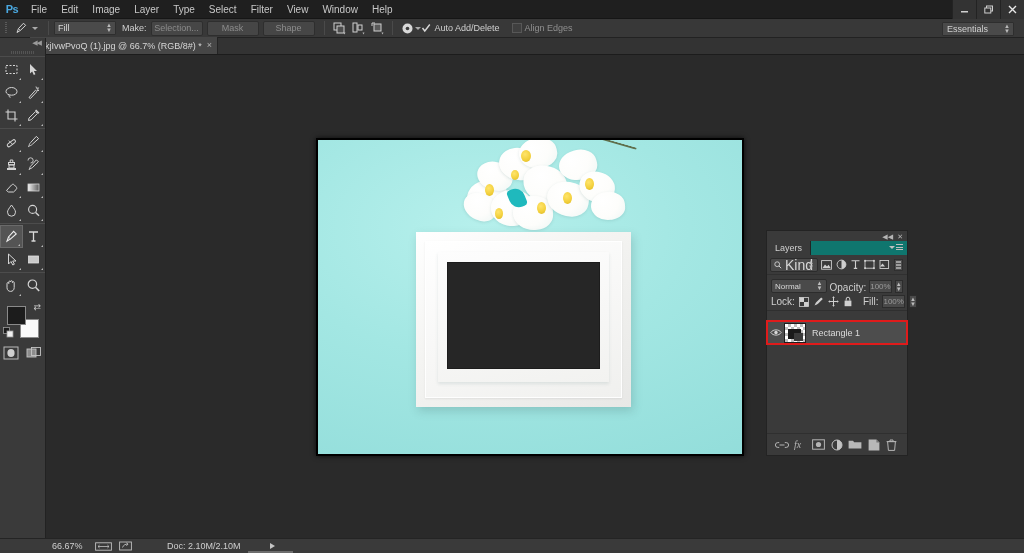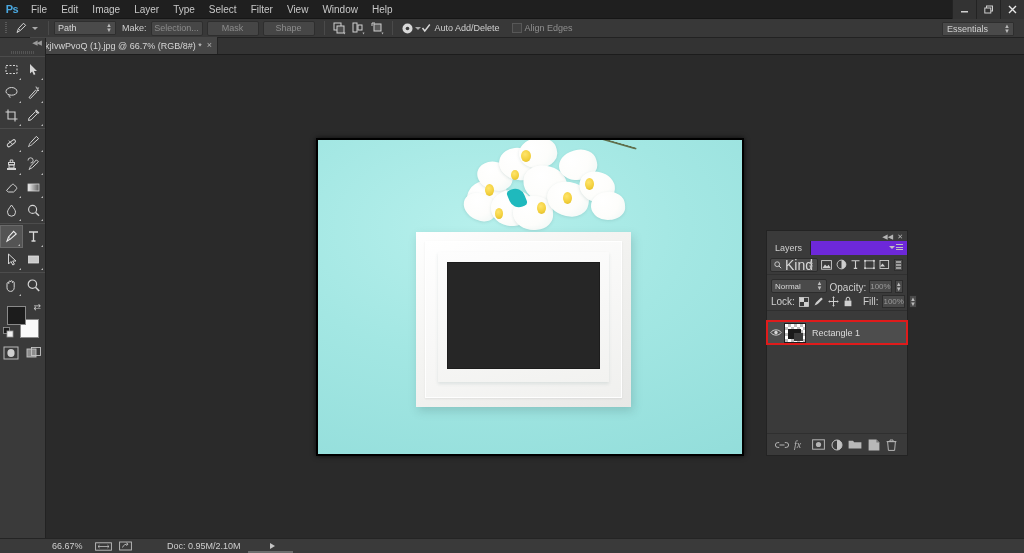--- a/index.html
+++ b/index.html
@@ -184,21 +184,21 @@
   }
 
   
   .layerspanel {
     position: absolute; left: 766px; top: 230px; width: 142px; height: 226px;
     background: #3a3a3a; border: 1px solid #232323;
   }
   .lp-topbar { height: 10px; display: flex; align-items: center; justify-content: flex-end; gap: 4px;
                padding-right: 4px; background: #3a3a3a; }
   .lp-topbar span { font-size: 7px; color: #b4b4b4; line-height: 7px; }
-  .lp-tabs { height: 14px; background: #6d28d9; display: flex; align-items: center; position: relative; }
+  .lp-tabs { height: 14px; background: #0f766e; display: flex; align-items: center; position: relative; }
   .lp-tab {
     height: 14px; padding: 0 8px; background: #3a3a3a; color: #d0d0d0; font-size: 9px;
     display: flex; align-items: center; border-right: 1px solid #232323;
   }
   .lp-menu { position: absolute; right: 4px; top: 3px; display:flex; gap:1px; align-items:center;}
   .lp-menu i { display:block; width:7px; height:1px; background:#c0c0c0; }
   .lp-menu .bars { display:flex; flex-direction:column; gap:1.5px; }
   .lp-filter { height: 20px; display: flex; align-items: center; padding: 0 3px; gap: 3px;
                background: #3a3a3a; border-bottom: 1px solid #303030; }
   .kind-sel {
@@ -317,21 +317,21 @@
           <path d="M3 11.5 L4.5 7.5 L9.5 2.2 L11.6 4.4 L6.4 9.4 Z" fill="none" stroke="#d6d6d6" stroke-width="1"></path>
           <path d="M4.5 7.6 L6.3 9.4" stroke="#d6d6d6" stroke-width="0.8"></path>
         </svg>
       </span>
       <span class="caret"></span>
     </div>
 
     <div class="sep"></div>
 
     <div class="mini-select">
-      <span>Path</span>
+      <span>Fill</span>
       <span class="arrows">▲<br>▼</span>
     </div>
 
     <span class="opt-label">Make:</span>
     <div class="gbtn">Selection...</div>
     <div class="gbtn">Mask</div>
     <div class="gbtn">Shape</div>
 
     <div class="sep"></div>
 
@@ -822,18 +822,18 @@
         <rect x="0.6" y="0.8" width="15.8" height="7.4" fill="none" stroke="#c0c0c0" stroke-width="0.9"></rect>
         <path d="M3 4.5 L14 4.5 M3 4.5 L4.6 3 M3 4.5 L4.6 6 M14 4.5 L12.4 3 M14 4.5 L12.4 6" stroke="#c0c0c0" stroke-width="0.8" fill="none"></path>
       </svg>
     </span>
     <span class="sb-ico">
       <svg width="13" height="10" viewBox="0 0 13 10">
         <rect x="0.6" y="1" width="11.8" height="8" fill="none" stroke="#c0c0c0" stroke-width="0.9"></rect>
         <path d="M3.5 6.5 C4.5 3.5 7 3 9 3.2 M9 3.2 L7.4 1.8 M9 3.2 L7.4 4.8" fill="none" stroke="#c0c0c0" stroke-width="0.9"></path>
       </svg>
     </span>
-    <span class="docsize">Doc: 0.95M/2.10M</span>
+    <span class="docsize">Doc: 2.10M/2.10M</span>
     <span class="sb-arrow"></span>
     <span class="sb-scroll"></span>
   </div>
 
 </div>
 
 </body></html>

